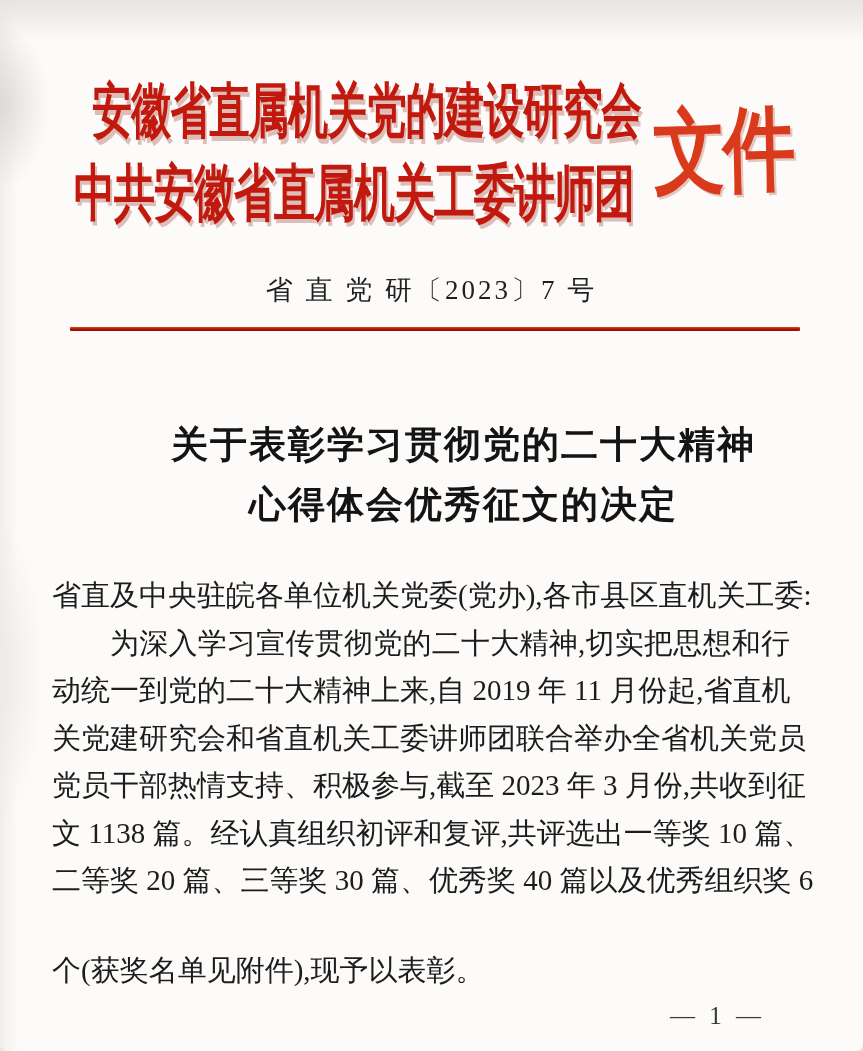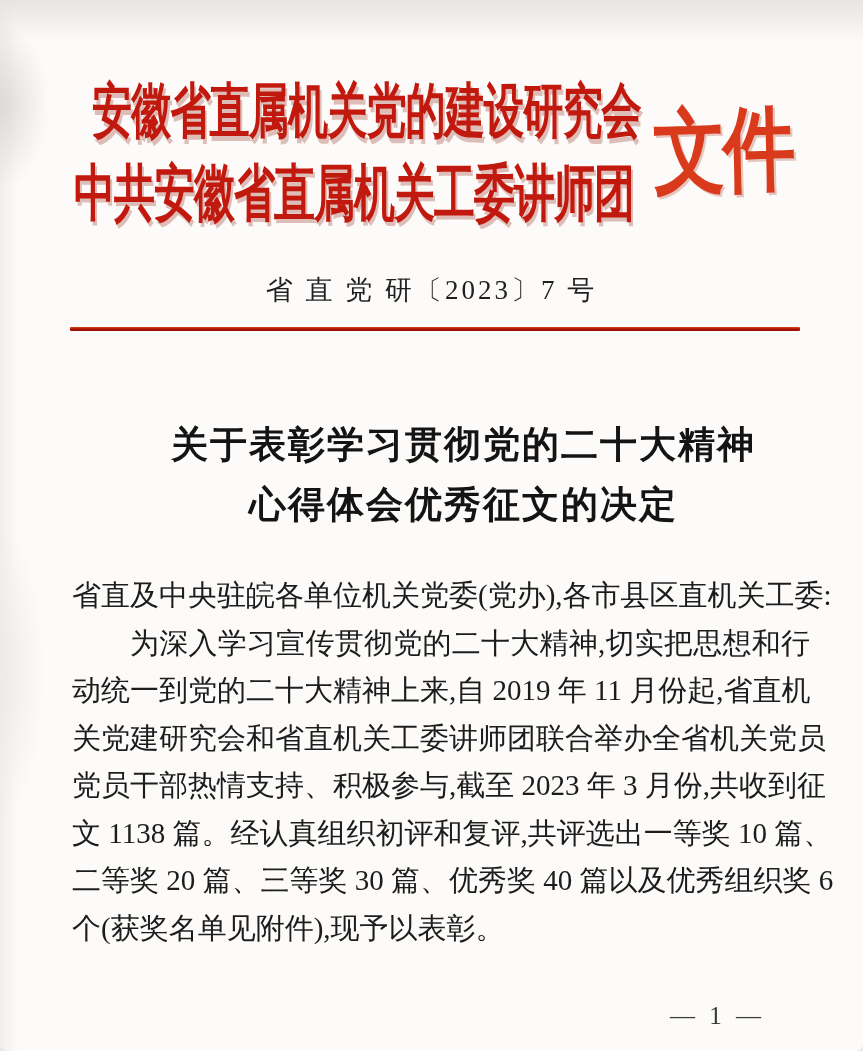--- a/index.html
+++ b/index.html
@@ -57,31 +57,31 @@
   }
   
   .title{
     position:absolute;left:0;top:415px;width:100%;
     text-align:center;color:#141414;
     font-size:37px;font-weight:bold;
     letter-spacing:2px;line-height:60px;padding-left:32px;
   }
   
   .body-text{
-    position:absolute;left:72px;top:572px;width:738px;
+    position:absolute;left:52px;top:572px;width:738px;
     font-size:29px;color:#1c1c1c;
     line-height:47.5px;
   }
   .b-line{
     height:47.5px;white-space:nowrap;
     text-align:justify;
   }
   .b-line.just{text-align-last:justify;}
   .b-line.indent{text-indent:58px;}
-  .b-line.plain{text-align:left;}
+  .b-line.plain{text-align:left;margin-top:42px;}
   
   .page-number{
     position:absolute;top:1002px;right:98px;
     font-size:25px;color:#3a3a3a;letter-spacing:4px;
     white-space:nowrap;
   }
 </style>
 </head>
 <body>
 

